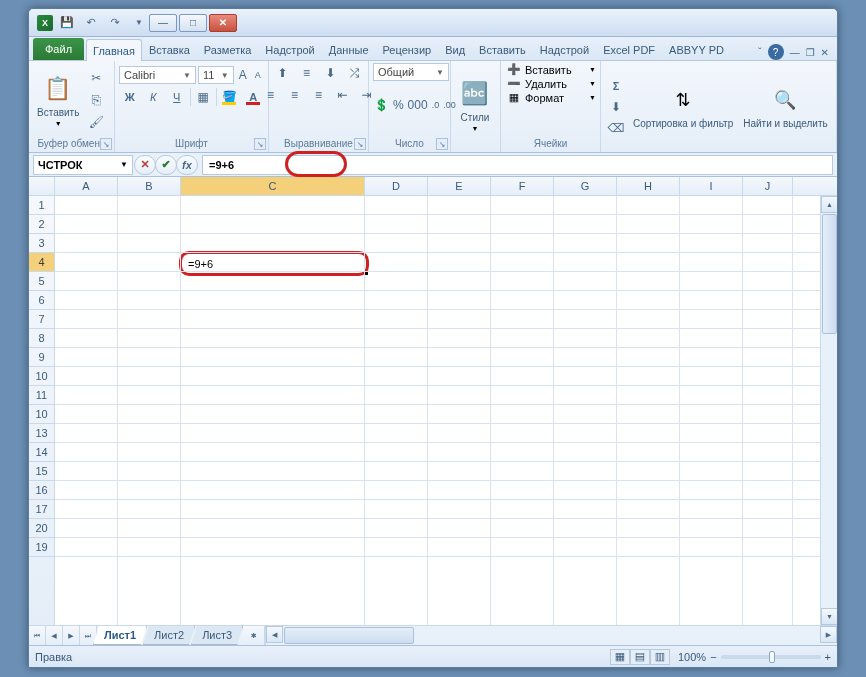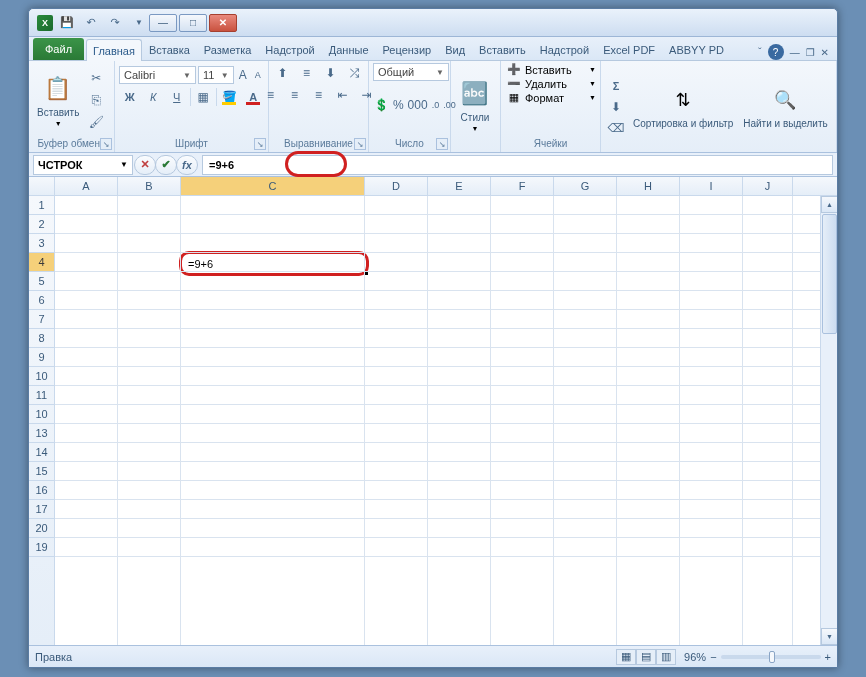--- a/index.html
+++ b/index.html
@@ -368,30 +368,51 @@
           <div class="gridlines-v" style="top: 0px; bottom: 0px; left: 737px; width: 1px;"></div>
         </div>
     </div>
     <div class="vscroll">
       <div class="btn" style="position:absolute;top:0;">▲</div>
       <div class="thumb"></div>
       <div class="btn" style="position:absolute;bottom:0;">▼</div>
     </div>
   </div>
 
+  <div class="sheet-tabs-row">
+    <div class="nav-btns">
+      <span class="nav-btn">⏮</span>
+      <span class="nav-btn">◀</span>
+      <span class="nav-btn">▶</span>
+      <span class="nav-btn">⏭</span>
+    </div>
+    <div id="sheet-tabs-container" style="display:flex;">
+        <div class="sheet-tab active">Лист1</div>
+        <div class="sheet-tab">Лист2</div>
+        <div class="sheet-tab">Лист3</div>
+      </div>
+    <span class="nav-btn" style="width:22px;">✱</span>
+    <div class="hscroll">
+      <span class="btn">◀</span>
+      <div class="track">
+          <div class="thumb"></div>
+        </div>
+      <span class="btn">▶</span>
+    </div>
+  </div>
 
   <div class="status">
     <span>Правка</span>
     <div class="views">
       <span class="vbtn">▦</span>
       <span class="vbtn">▤</span>
       <span class="vbtn">▥</span>
     </div>
     <div class="zoom">
-      <span>96%</span>
+      <span>100%</span>
       <span>−</span>
       <div class="slider">
           <div class="knob"></div>
         </div>
       <span>+</span>
     </div>
   </div>
 
 </div>
 

